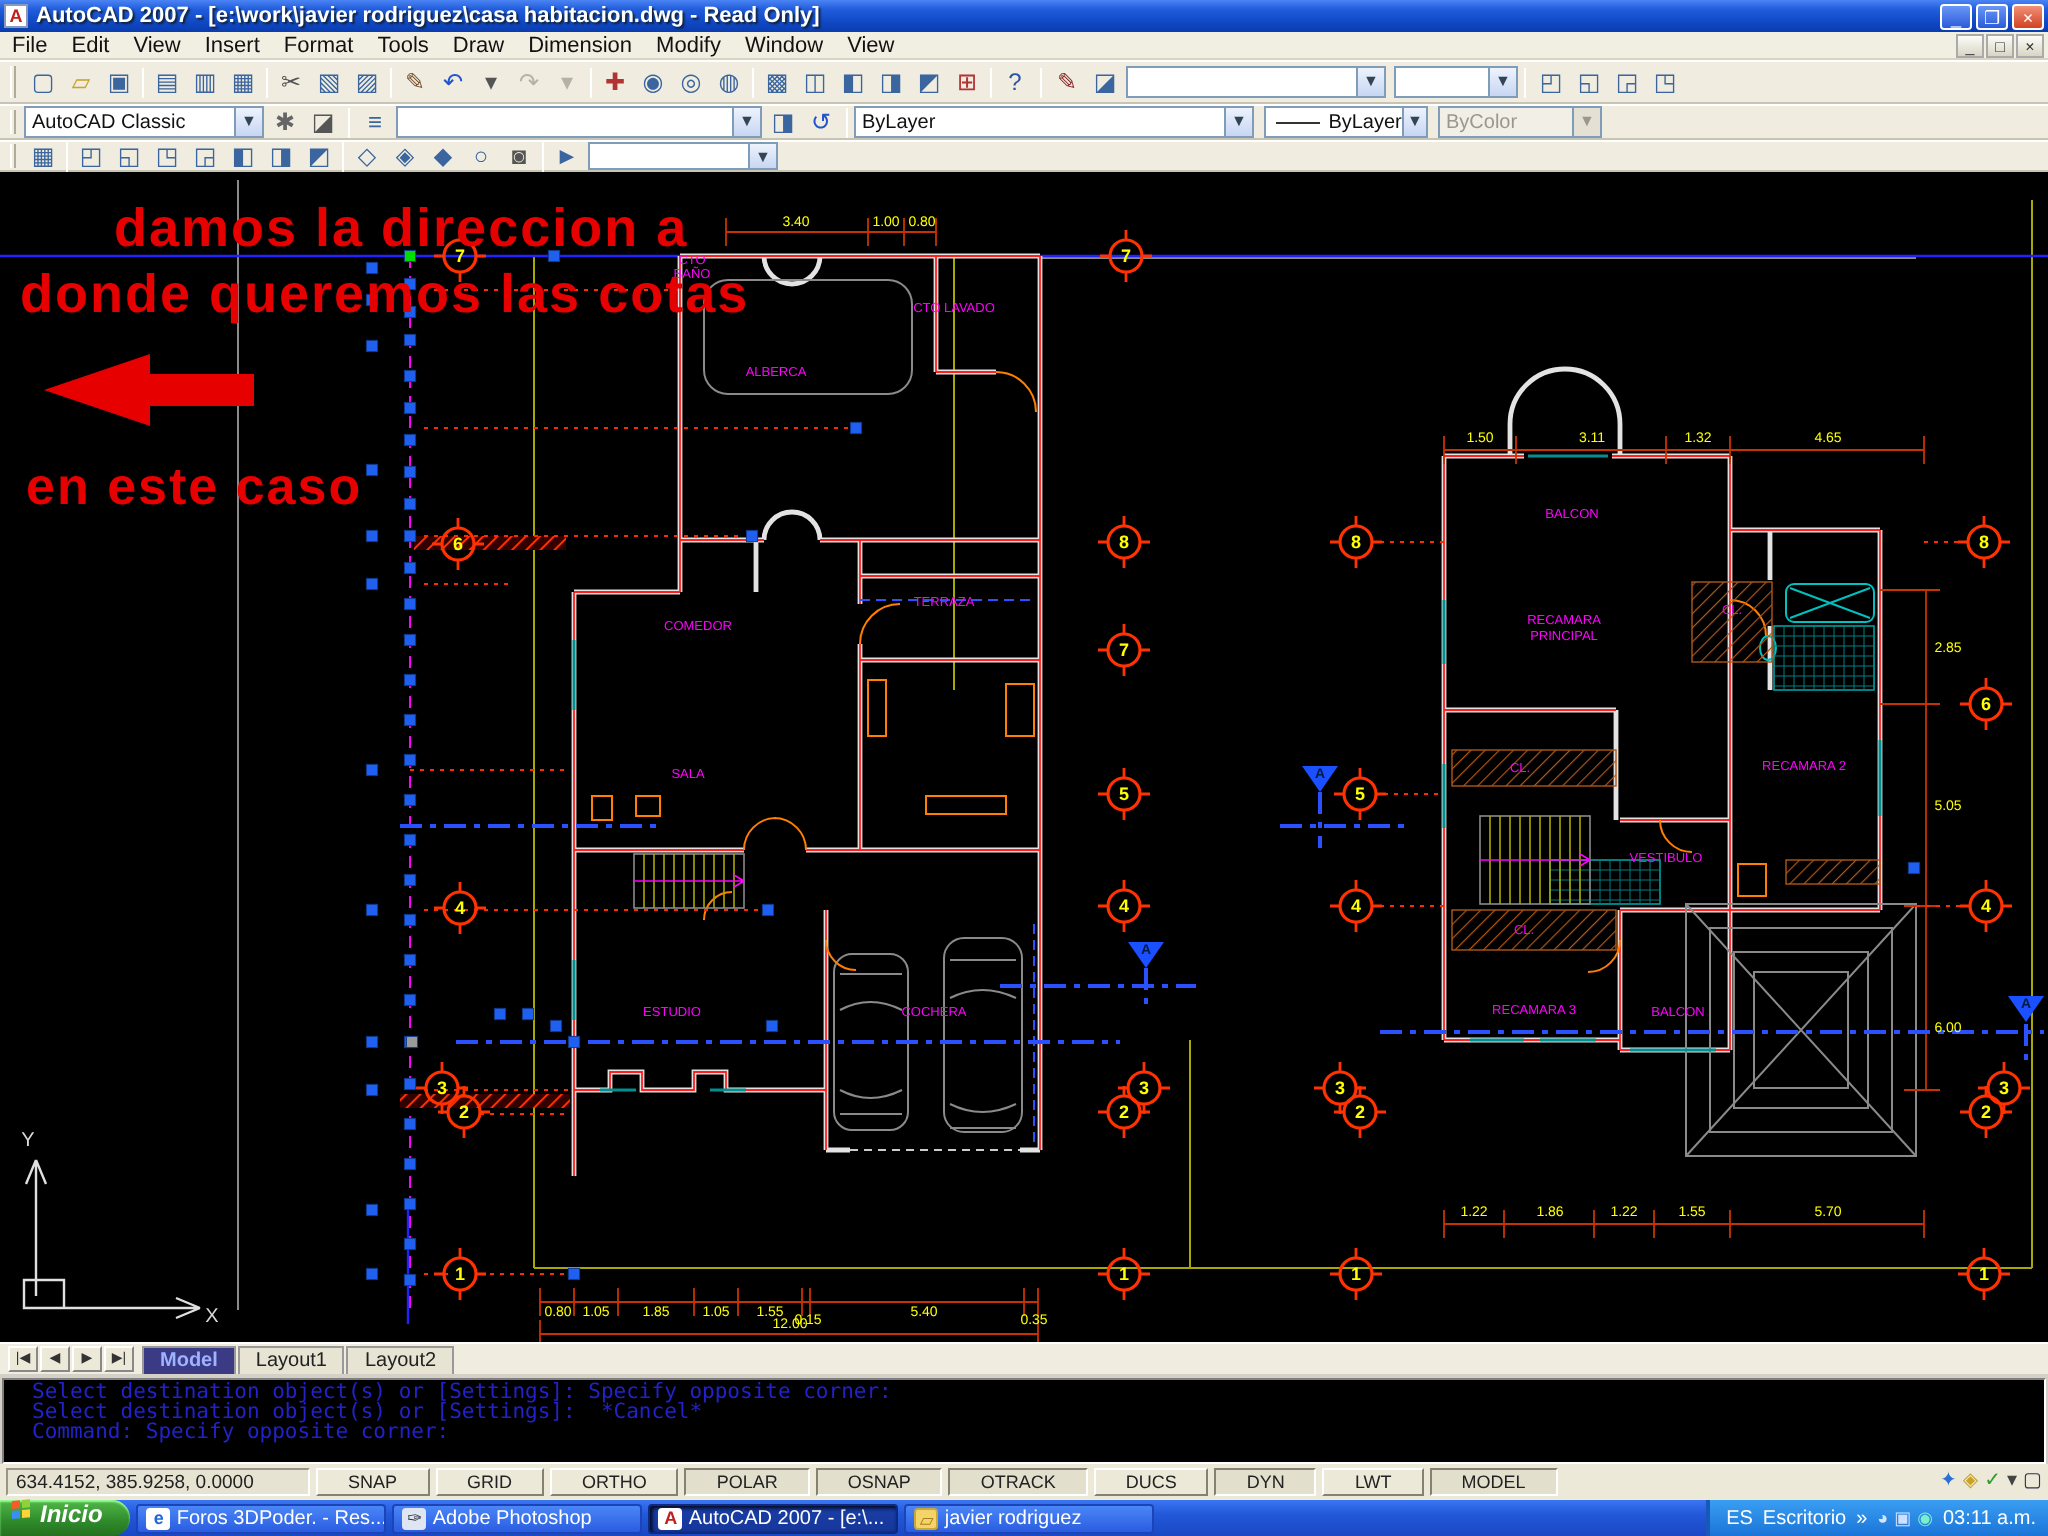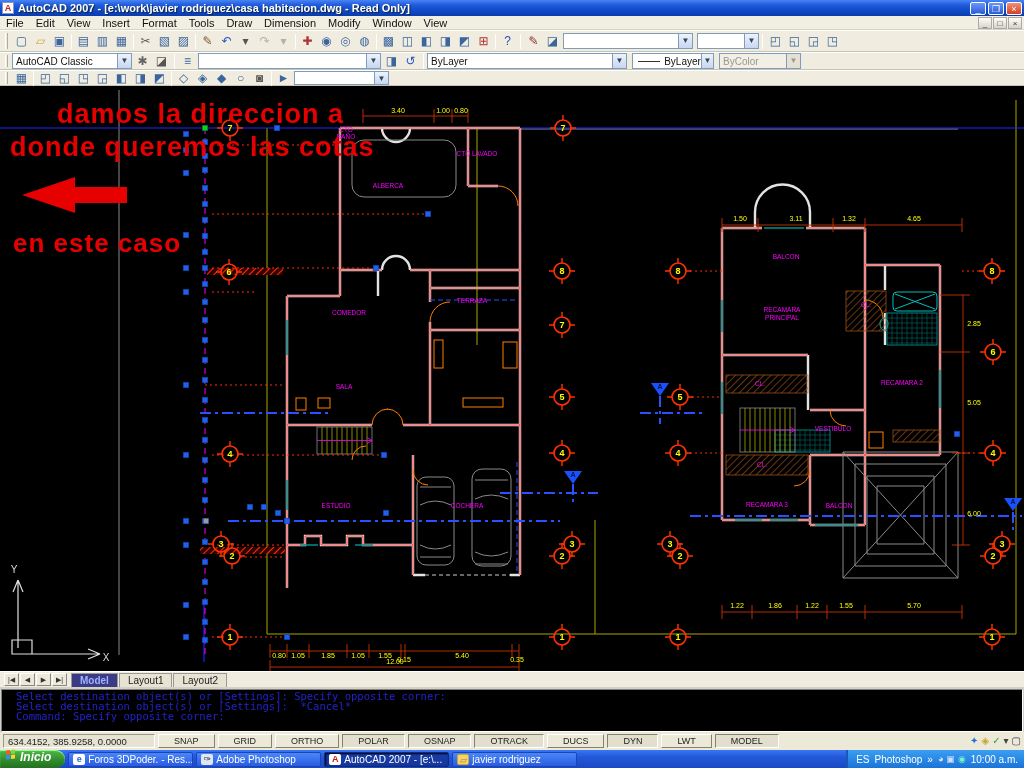--- a/index.html
+++ b/index.html
@@ -671,24 +671,24 @@
           <span class="ticon acad">A</span>
           <span>AutoCAD 2007 - [e:\...</span>
         </span>
         <span class="task">
           <span class="ticon folder">▱</span>
           <span>javier rodriguez</span>
         </span>
       </span>
     <span class="tray">
       <span>ES</span>
-      <span>Photoshop</span>
+      <span>Escritorio</span>
       <span>»</span>
       <span id="trayicons" style="display:flex;gap:3px">
           <span class="trayicon" style="color: rgb(216, 228, 248);">◕</span>
           <span class="trayicon" style="color: rgb(207, 224, 255);">▣</span>
           <span class="trayicon" style="color: rgb(122, 240, 200);">◉</span>
         </span>
-      <span>10:00 a.m.</span>
+      <span>03:11 a.m.</span>
     </span>
   </div>
 
 </div>
 
 </body></html>

